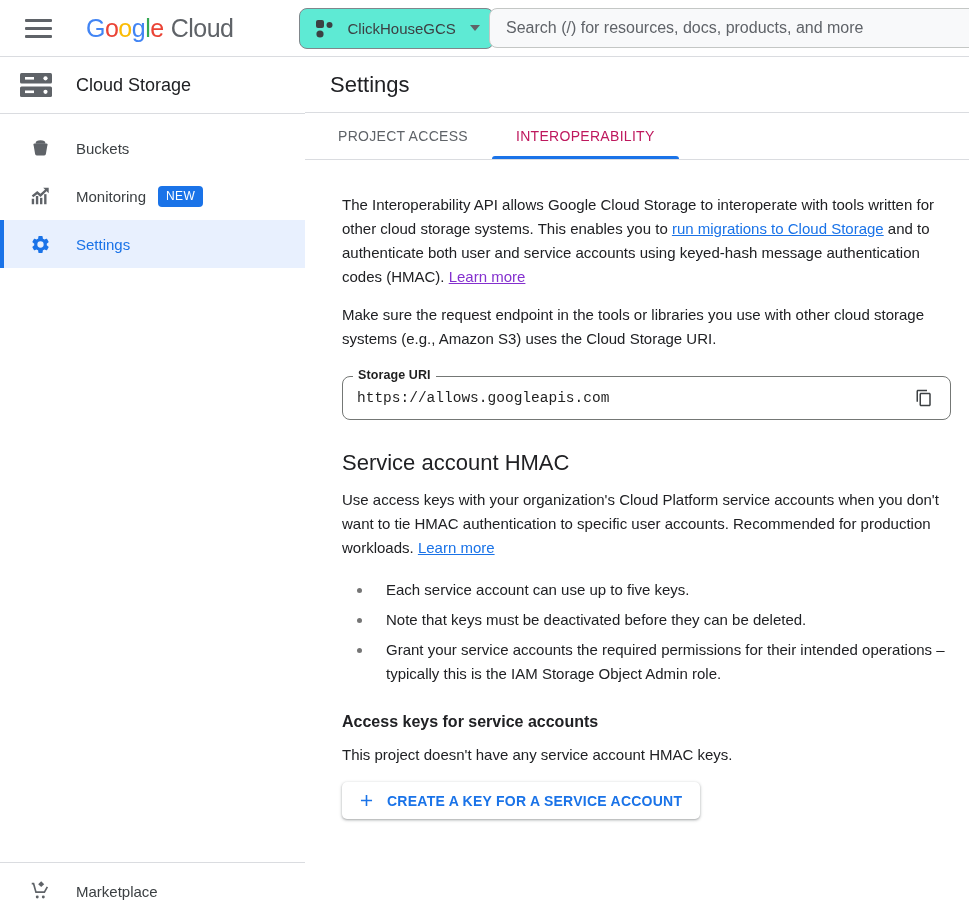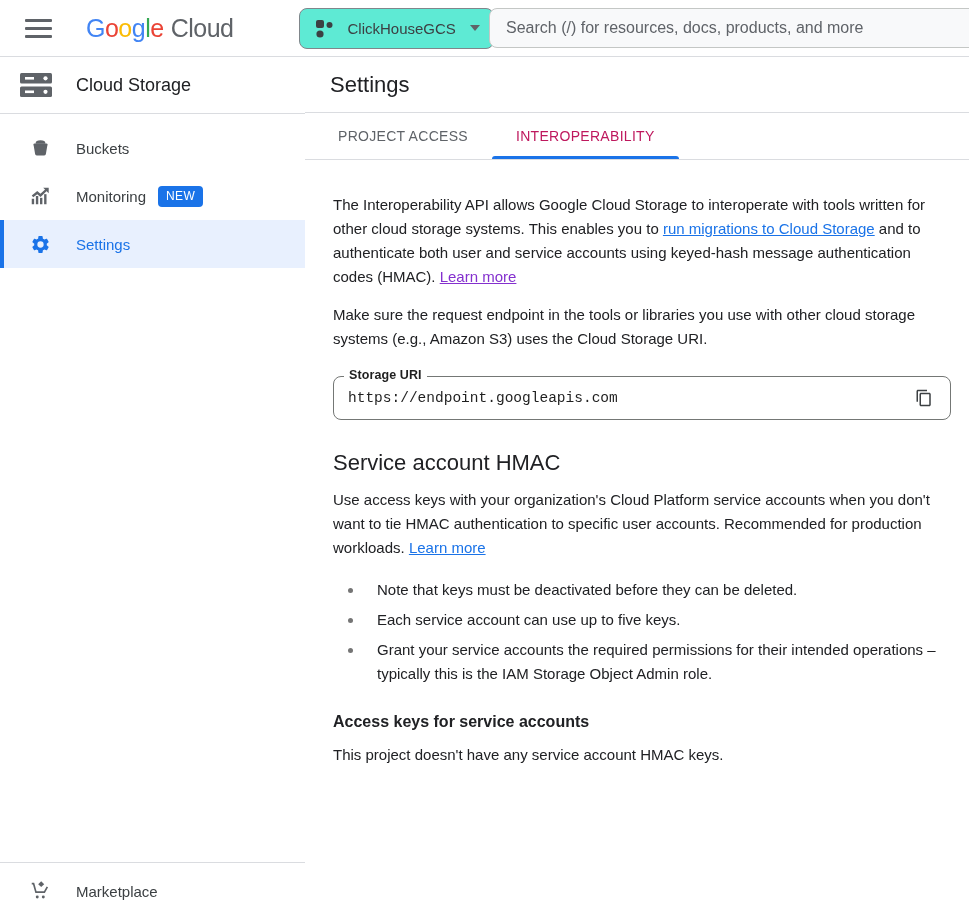--- a/index.html
+++ b/index.html
@@ -86,21 +86,21 @@
   .tab {
     padding: 0 24px; display: flex; align-items: center; position: relative;
     font-size: 14px; font-weight: 400; letter-spacing: 0.3px; color: #5f6368; cursor: pointer;
   }
   .tab.active { color: #be185d; }
   .tab.active::after {
     content: ""; position: absolute; left: 0; right: 0; bottom: 0; height: 3px;
     background: #1a73e8; border-radius: 3px 3px 0 0;
   }
 
-  .content { padding: 33px 18px 0 28px; }
+  .content { padding: 33px 18px 0 28px; margin-left: 9px; }
   .content p { font-size: 15px; line-height: 24px; color: #202124; }
   a.link { color: #1a73e8; text-decoration: underline; cursor: pointer; }
   a.link.visited { color: #8430ce; }
 
   h2.section-heading { margin-top: 30px; font-size: 22px; font-weight: 400; color: #202124; line-height: 26px; }
   .request-desc { margin-top: 14px; }
 
   .uri-field {
     margin-top: 25px; position: relative; height: 44px;
     border: 1px solid #747775; border-radius: 8px;
@@ -250,34 +250,40 @@
     <div class="tab active">INTEROPERABILITY</div>
   </div>
 
   <div class="content">
     <p><span>The Interoperability API allows Google Cloud Storage to interoperate with tools written for other cloud storage systems. This enables you to </span><a class="link">run migrations to Cloud Storage</a><span> and to authenticate both user and service accounts using keyed-hash message authentication codes (HMAC). </span><a class="link visited">Learn more</a></p>
 
     <p class="request-desc">Make sure the request endpoint in the tools or libraries you use with other cloud storage systems (e.g., Amazon S3) uses the Cloud Storage URI.</p>
 
     <div class="uri-field">
       <span class="floating-label">Storage URI</span>
-      <span class="uri-value">https://endpoint.googleapis.com</span>
+      <span class="uri-value">https://allows.googleapis.com</span>
       <button class="copy-btn">
         <svg width="18" height="18" viewBox="0 0 24 24" fill="#3c4043">
           <path d="M16 1H4c-1.1 0-2 .9-2 2v14h2V3h12V1zm3 4H8c-1.1 0-2 .9-2 2v14c0 1.1.9 2 2 2h11c1.1 0 2-.9 2-2V7c0-1.1-.9-2-2-2zm0 16H8V7h11v14z"></path>
         </svg>
       </button>
     </div>
 
     <h2 class="section-heading hmac-heading">Service account HMAC</h2>
     <p class="hmac-desc"><span>Use access keys with your organization's Cloud Platform service accounts when you don't want to tie HMAC authentication to specific user accounts. Recommended for production workloads. </span><a class="link">Learn more</a></p>
 
     <ul class="hmac-bullets">
+      <li>Each service account can use up to five keys.</li>
       <li>Note that keys must be deactivated before they can be deleted.</li>
-      <li>Each service account can use up to five keys.</li>
       <li>Grant your service accounts the required permissions for their intended operations – typically this is the IAM Storage Object Admin role.</li>
     </ul>
 
     <h3 class="subsection-heading">Access keys for service accounts</h3>
     <p class="empty-text">This project doesn't have any service account HMAC keys.</p>
 
+    <button class="create-key-btn">
+      <svg width="19" height="19" viewBox="0 0 24 24" fill="#1a73e8">
+        <path d="M19 13h-6v6h-2v-6H5v-2h6V5h2v6h6v2z"></path>
+      </svg>
+      <span>CREATE A KEY FOR A SERVICE ACCOUNT</span>
+    </button>
   </div>
 </div>
 
 </body></html>

